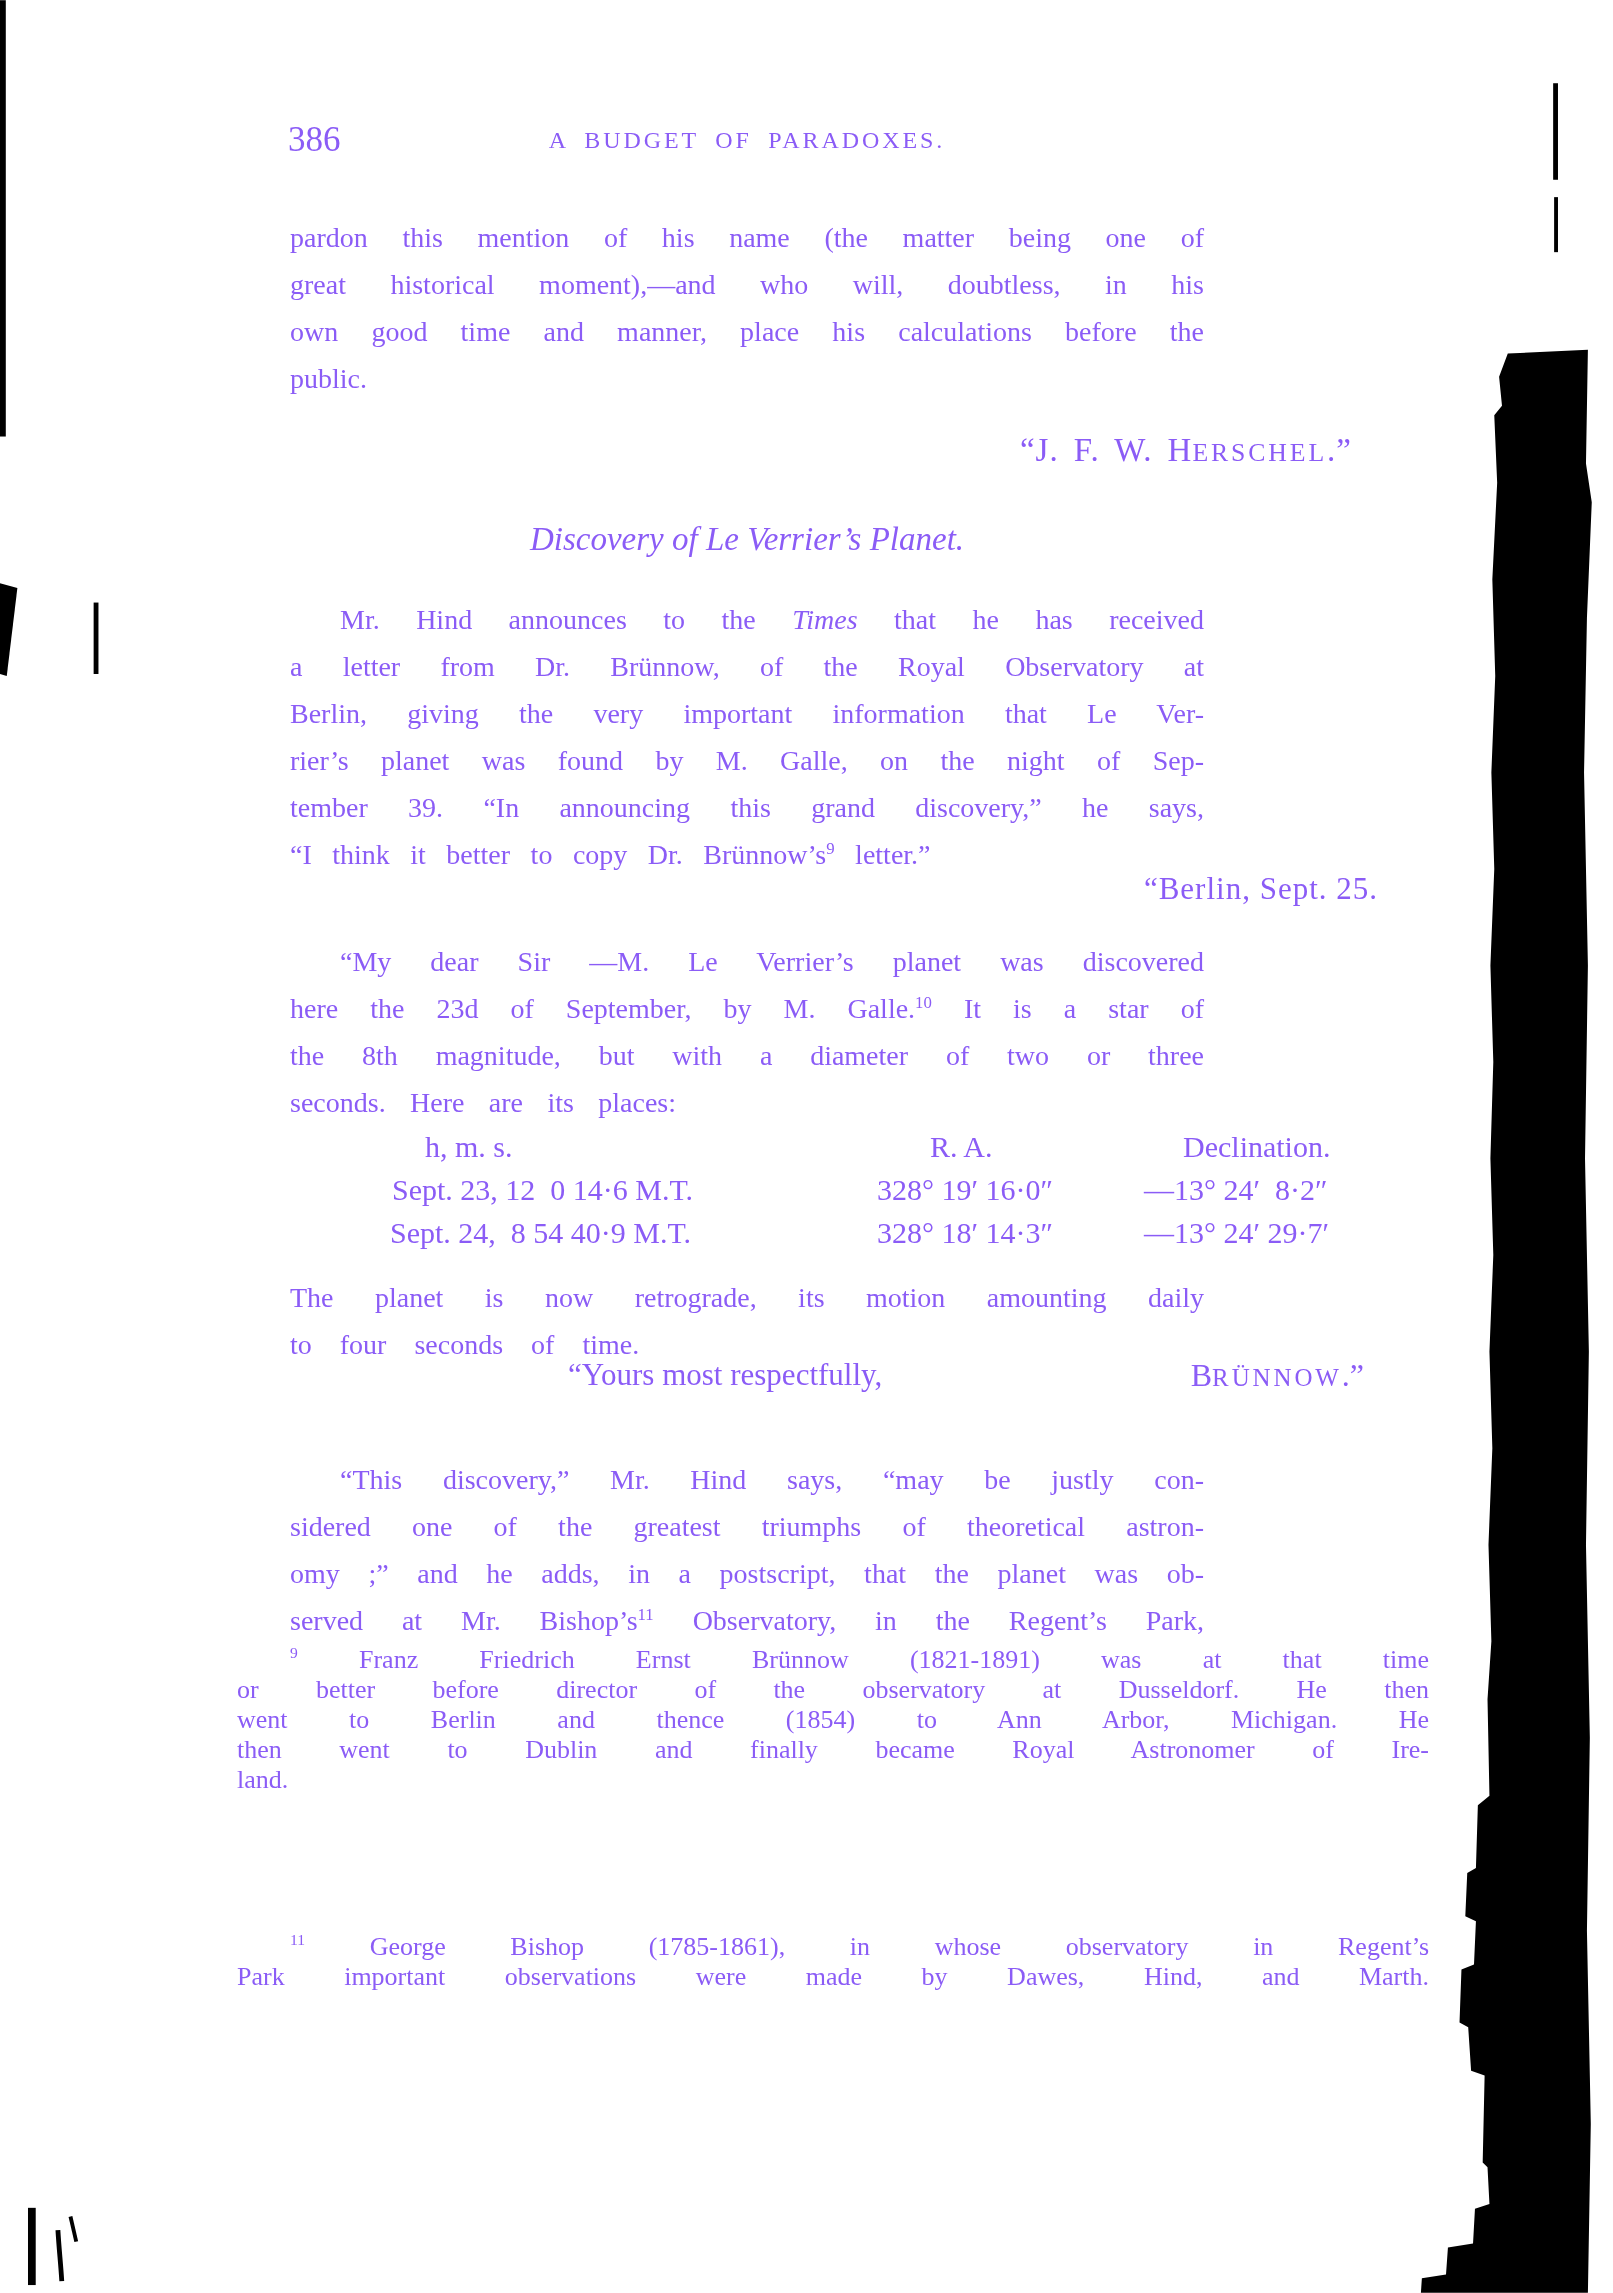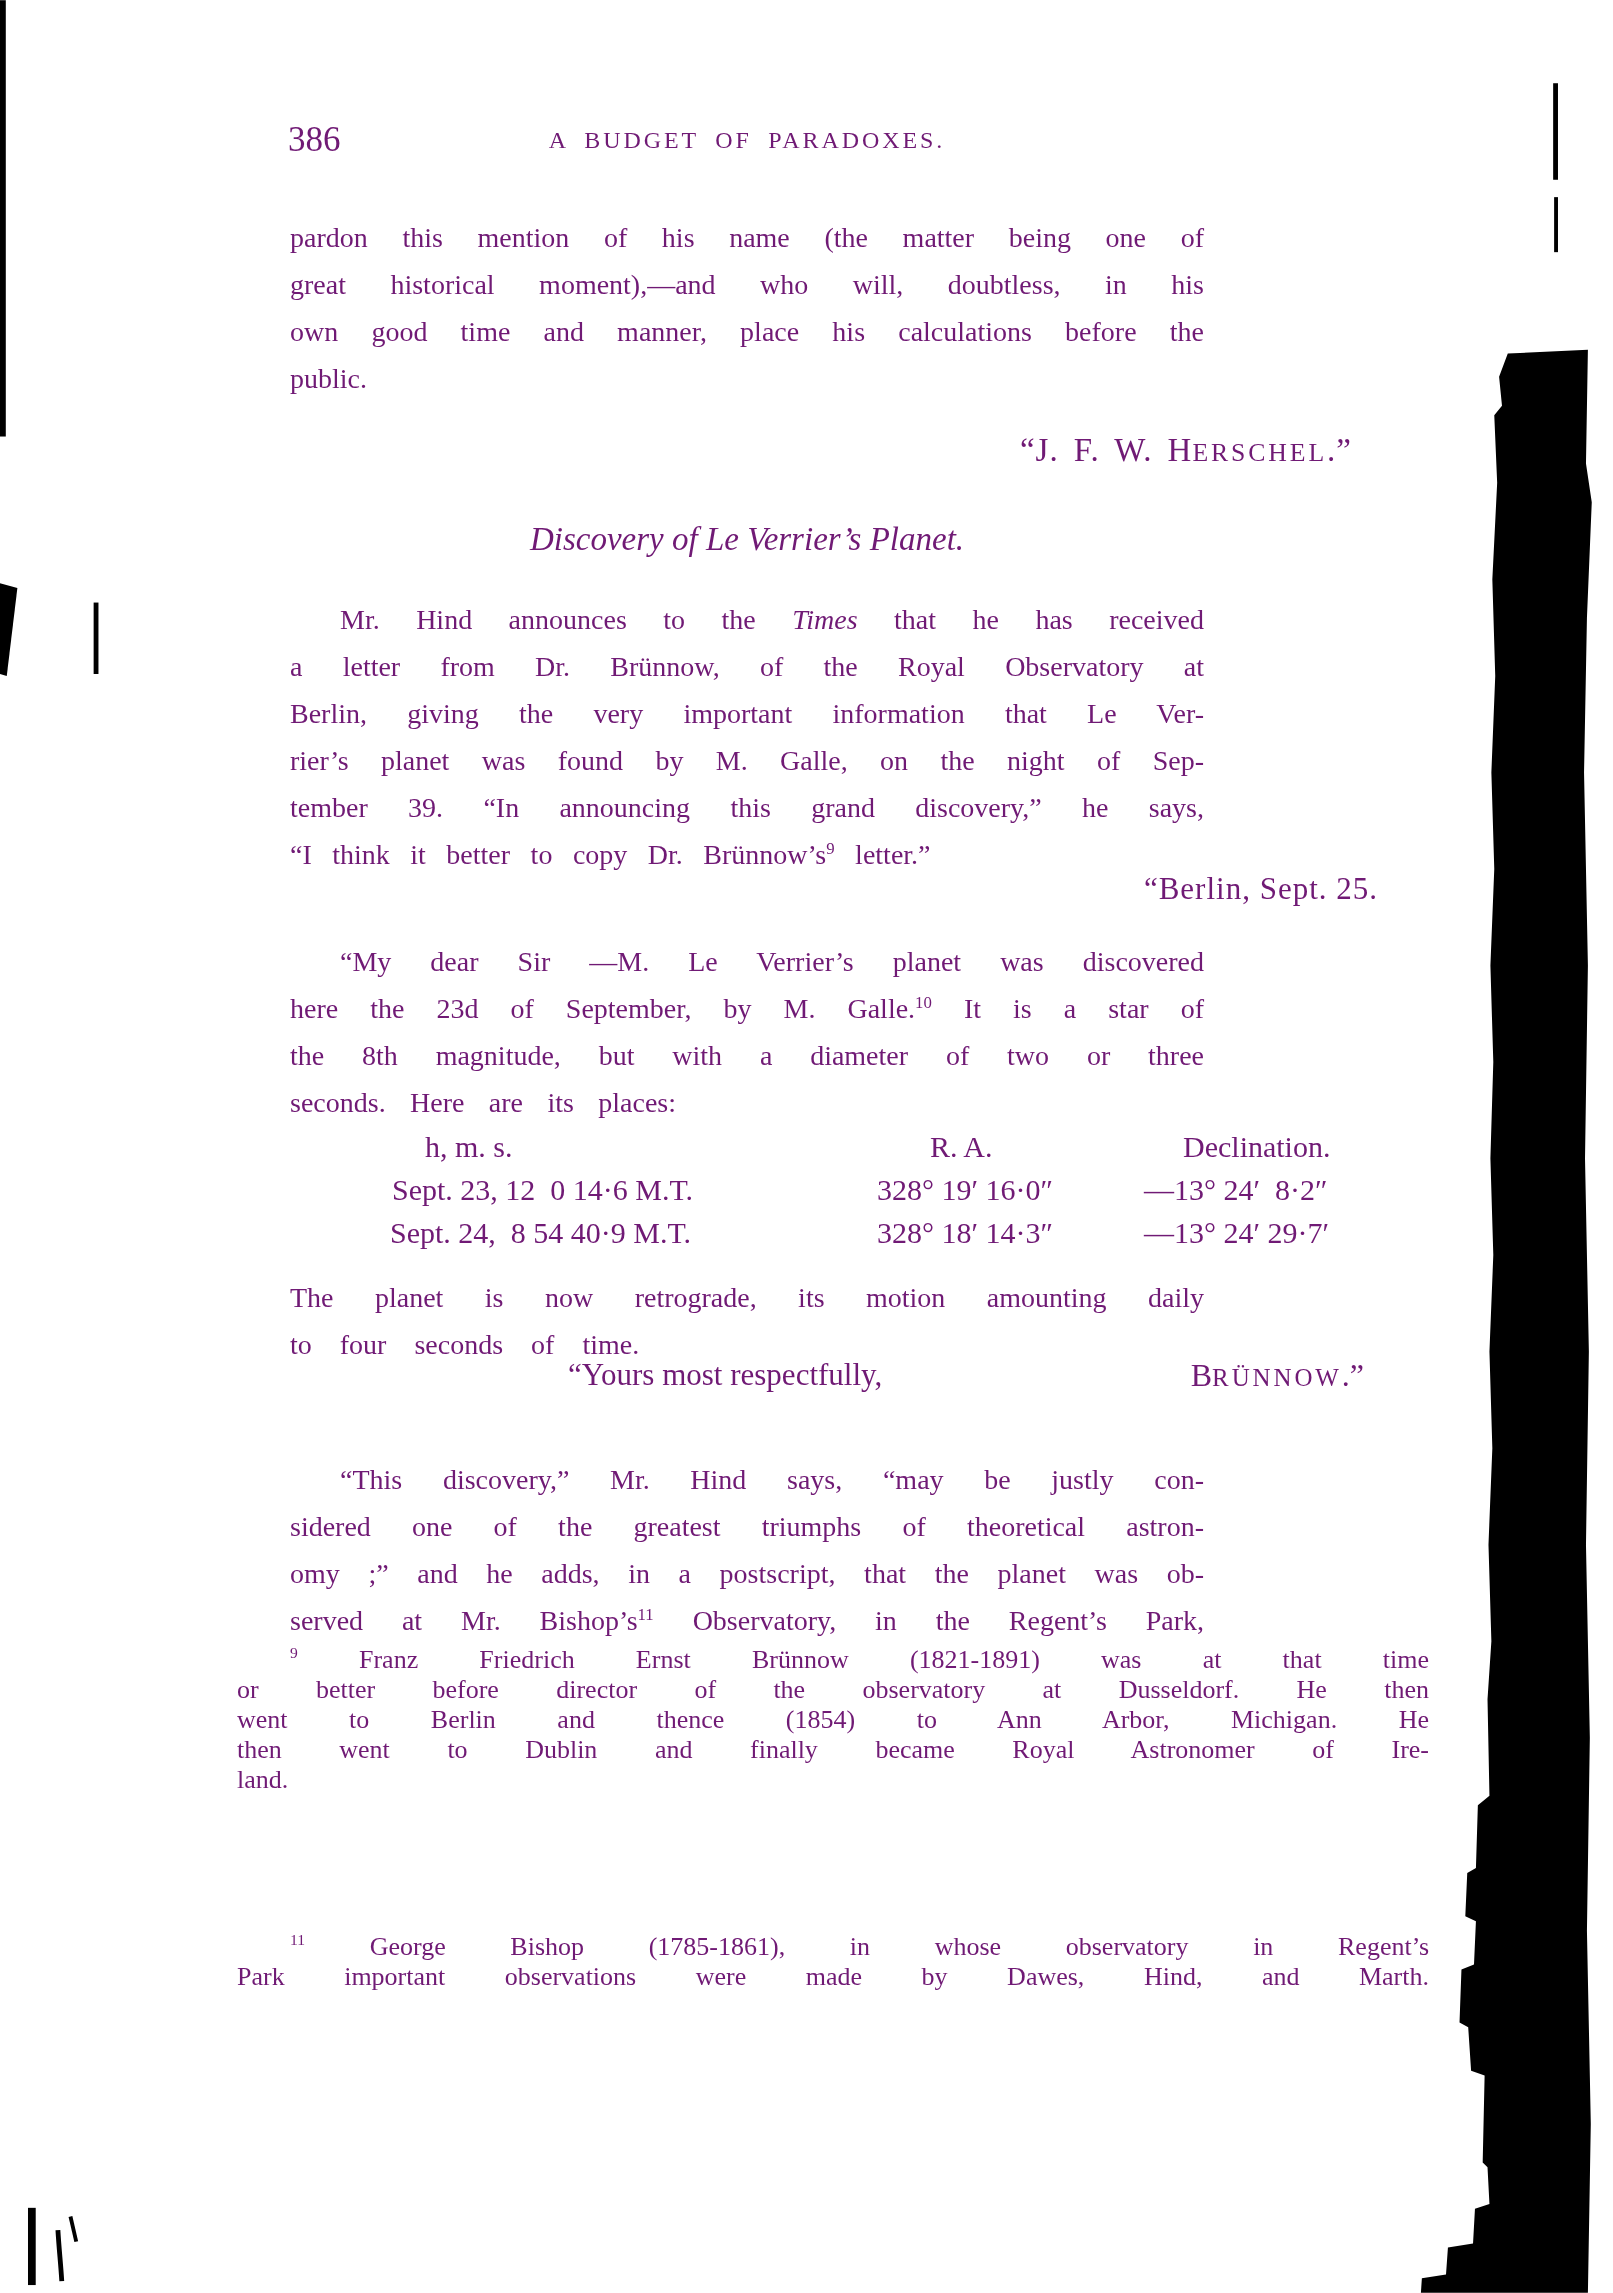--- a/index.html
+++ b/index.html
@@ -1,17 +1,17 @@
 <!DOCTYPE html>
 <html><head>
 <meta charset="utf-8">
 <style>
   html,body{margin:0;padding:0;background:#888;}
   .page{
-    position:relative;width:1613px;height:2293px;background:#ffffff;color:#701a75;
+    position:relative;width:1613px;height:2293px;background:#ffffff;color:#8b5cf6;
     font-family:"Liberation Serif","DejaVu Serif",serif;overflow:hidden;
   }
   .pagenum{position:absolute;left:288px;top:120px;font-size:35px;}
   .runtitle{position:absolute;left:290px;top:127px;width:914px;text-align:center;
     font-size:24px;letter-spacing:2.9px;word-spacing:7.7px;}
   .para{position:absolute;left:290px;width:914px;font-size:28px;line-height:47px;margin-top:20px;}
   .ln{min-height:47px;}
   .j{text-align:justify;text-align-last:justify;}
   .ind{text-indent:50px;}
   .it{font-style:italic;}

